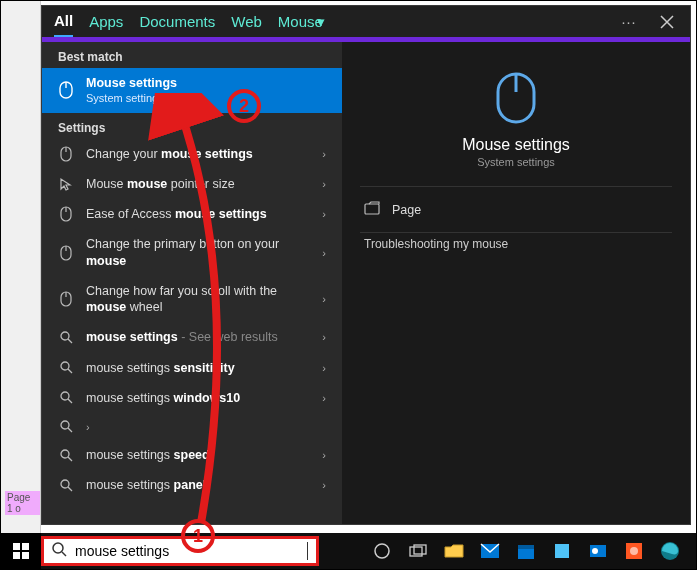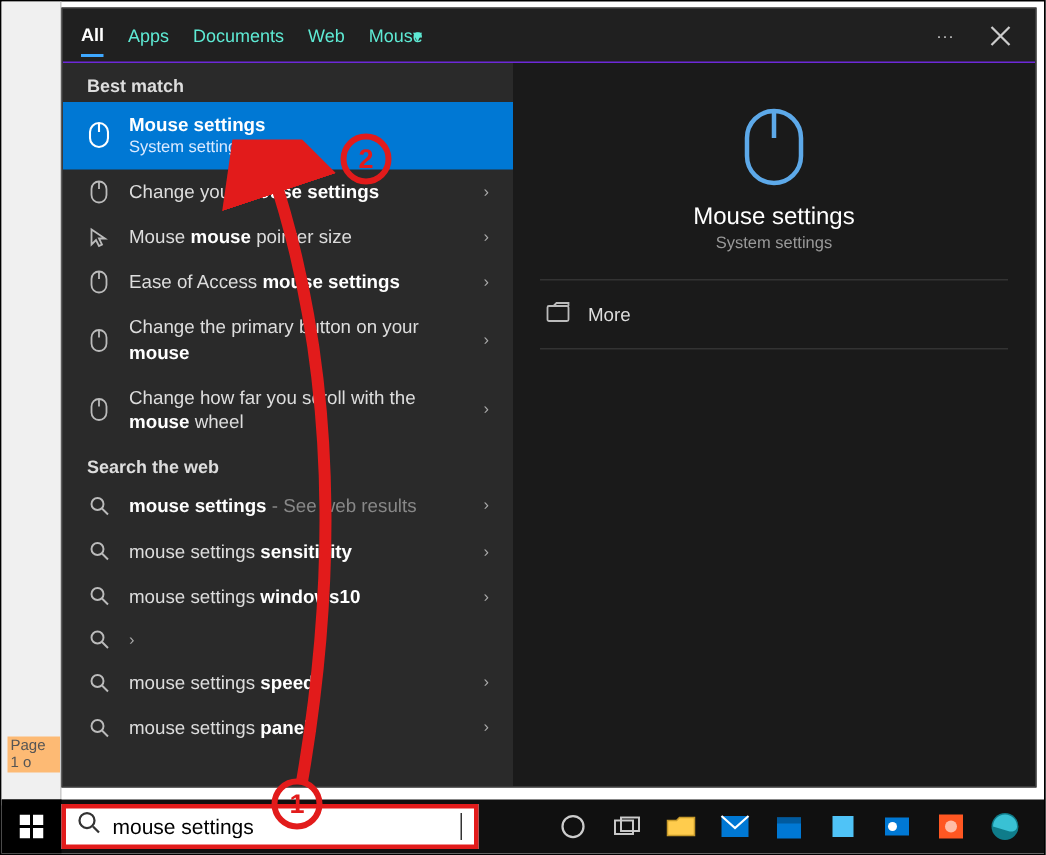--- a/index.html
+++ b/index.html
@@ -11,35 +11,35 @@
     position: relative;
     border: 1px solid #000;
   }
   
   .gutter {
     position: absolute; left: 0; top: 0; width: 40px; height: 536px;
     background: #f0f0f0; border-right: 1px solid #ccc;
   }
   .page-label {
     position: absolute; bottom: 22px; left: 4px;
-    font-size: 10px; color: #555; background: #fdba74;
+    font-size: 10px; color: #555; background: #f0abfc;
     padding: 1px 2px;
   }
   
   .panel {
     position: absolute; left: 40px; top: 4px;
     width: 650px; height: 520px;
     background: #202020; color: #fff;
     display: flex; flex-direction: column;
     border: 1px solid #3a3a3a;
   }
   .tabs {
     display: flex; align-items: center; padding: 4px 12px;
-    border-bottom: 1px solid #6d28d9;
-    font-size: 12px;
+    border-bottom: 5px solid #6d28d9;
+    font-size: 15px;
     gap: 16px;
     height: 36px;
   }
   .tab { color: #5eead4; cursor: pointer; padding: 6px 0; }
   .tab.active { color: #fff; border-bottom: 2px solid #3ea8ff; font-weight: 600; }
   .tabs .spacer { flex: 1; }
   .dots, .close { color: #bbb; cursor: pointer; padding: 4px; }
   .close svg { display:block; }
   .chev { margin-left: -10px; }
   .content { display: flex; flex: 1; overflow: hidden; }
@@ -140,20 +140,21 @@
               <rect x="1" y="1" width="12" height="16" rx="6" fill="none" stroke="#fff" stroke-width="1.4"></rect>
               <line x1="7" y1="1" x2="7" y2="7" stroke="#fff" stroke-width="1.4"></line>
             </svg>
         </span>
         <span class="txt">
           <span style="font-weight:600">Mouse settings</span>
           <span class="subtitle">System settings</span>
         </span>
       </div>
 
+      <div class="section-header">Settings</div>
 
       <div class="result">
         <span class="icon">
             <svg width="12" height="16" viewBox="0 0 12 16">
               <rect x="1" y="1" width="10" height="14" rx="5" fill="none" stroke="#bbb" stroke-width="1.2"></rect>
               <line x1="6" y1="1" x2="6" y2="6" stroke="#bbb" stroke-width="1.2"></line>
             </svg>
           </span>
         <span class="txt"><span>Change your </span><b>mouse settings</b><span></span></span>
         <span class="chevron">›</span>
@@ -191,21 +192,20 @@
         <span class="icon">
             <svg width="12" height="16" viewBox="0 0 12 16">
               <rect x="1" y="1" width="10" height="14" rx="5" fill="none" stroke="#bbb" stroke-width="1.2"></rect>
               <line x1="6" y1="1" x2="6" y2="6" stroke="#bbb" stroke-width="1.2"></line>
             </svg>
           </span>
         <span class="txt"><span>Change how far you scroll with the </span><b>mouse</b><span> wheel</span></span>
         <span class="chevron">›</span>
       </div>
 
-      <div class="section-header">Search the web</div>
 
       <div class="result">
         <span class="icon">
             <svg width="13" height="13" viewBox="0 0 13 13">
               <circle cx="5" cy="5" r="4" fill="none" stroke="#bbb" stroke-width="1.3"></circle>
               <line x1="8" y1="8" x2="12" y2="12" stroke="#bbb" stroke-width="1.3"></line>
             </svg>
           </span>
         <span class="txt"><b>mouse settings</b><span style="color:#888"> - See web results</span></span>
         <span class="chevron">›</span>
@@ -270,22 +270,23 @@
             </svg>
         </div>
         <div class="hero-title">Mouse settings</div>
         <div class="hero-sub">System settings</div>
       </div>
       <div class="action">
         <span><svg width="16" height="14" viewBox="0 0 16 14">
               <rect x="1" y="3" width="14" height="10" rx="1" fill="none" stroke="#bbb" stroke-width="1.2"></rect>
               <path d="M5 3 L7 1 L15 1 L15 3" fill="none" stroke="#bbb" stroke-width="1.2"></path>
             </svg></span>
-        <span>More</span>
-      </div>
+        <span>Page</span>
+      </div>
+      <div class="quick-link">Troubleshooting my mouse</div>
     </div>
   </div>
 </div>
 
 <div class="taskbar">
   <div class="start">
     <svg width="16" height="16" viewBox="0 0 16 16">
       <rect x="0" y="0" width="7" height="7" fill="#fff"></rect>
         <rect x="9" y="0" width="7" height="7" fill="#fff"></rect>
       <rect x="0" y="9" width="7" height="7" fill="#fff"></rect>

